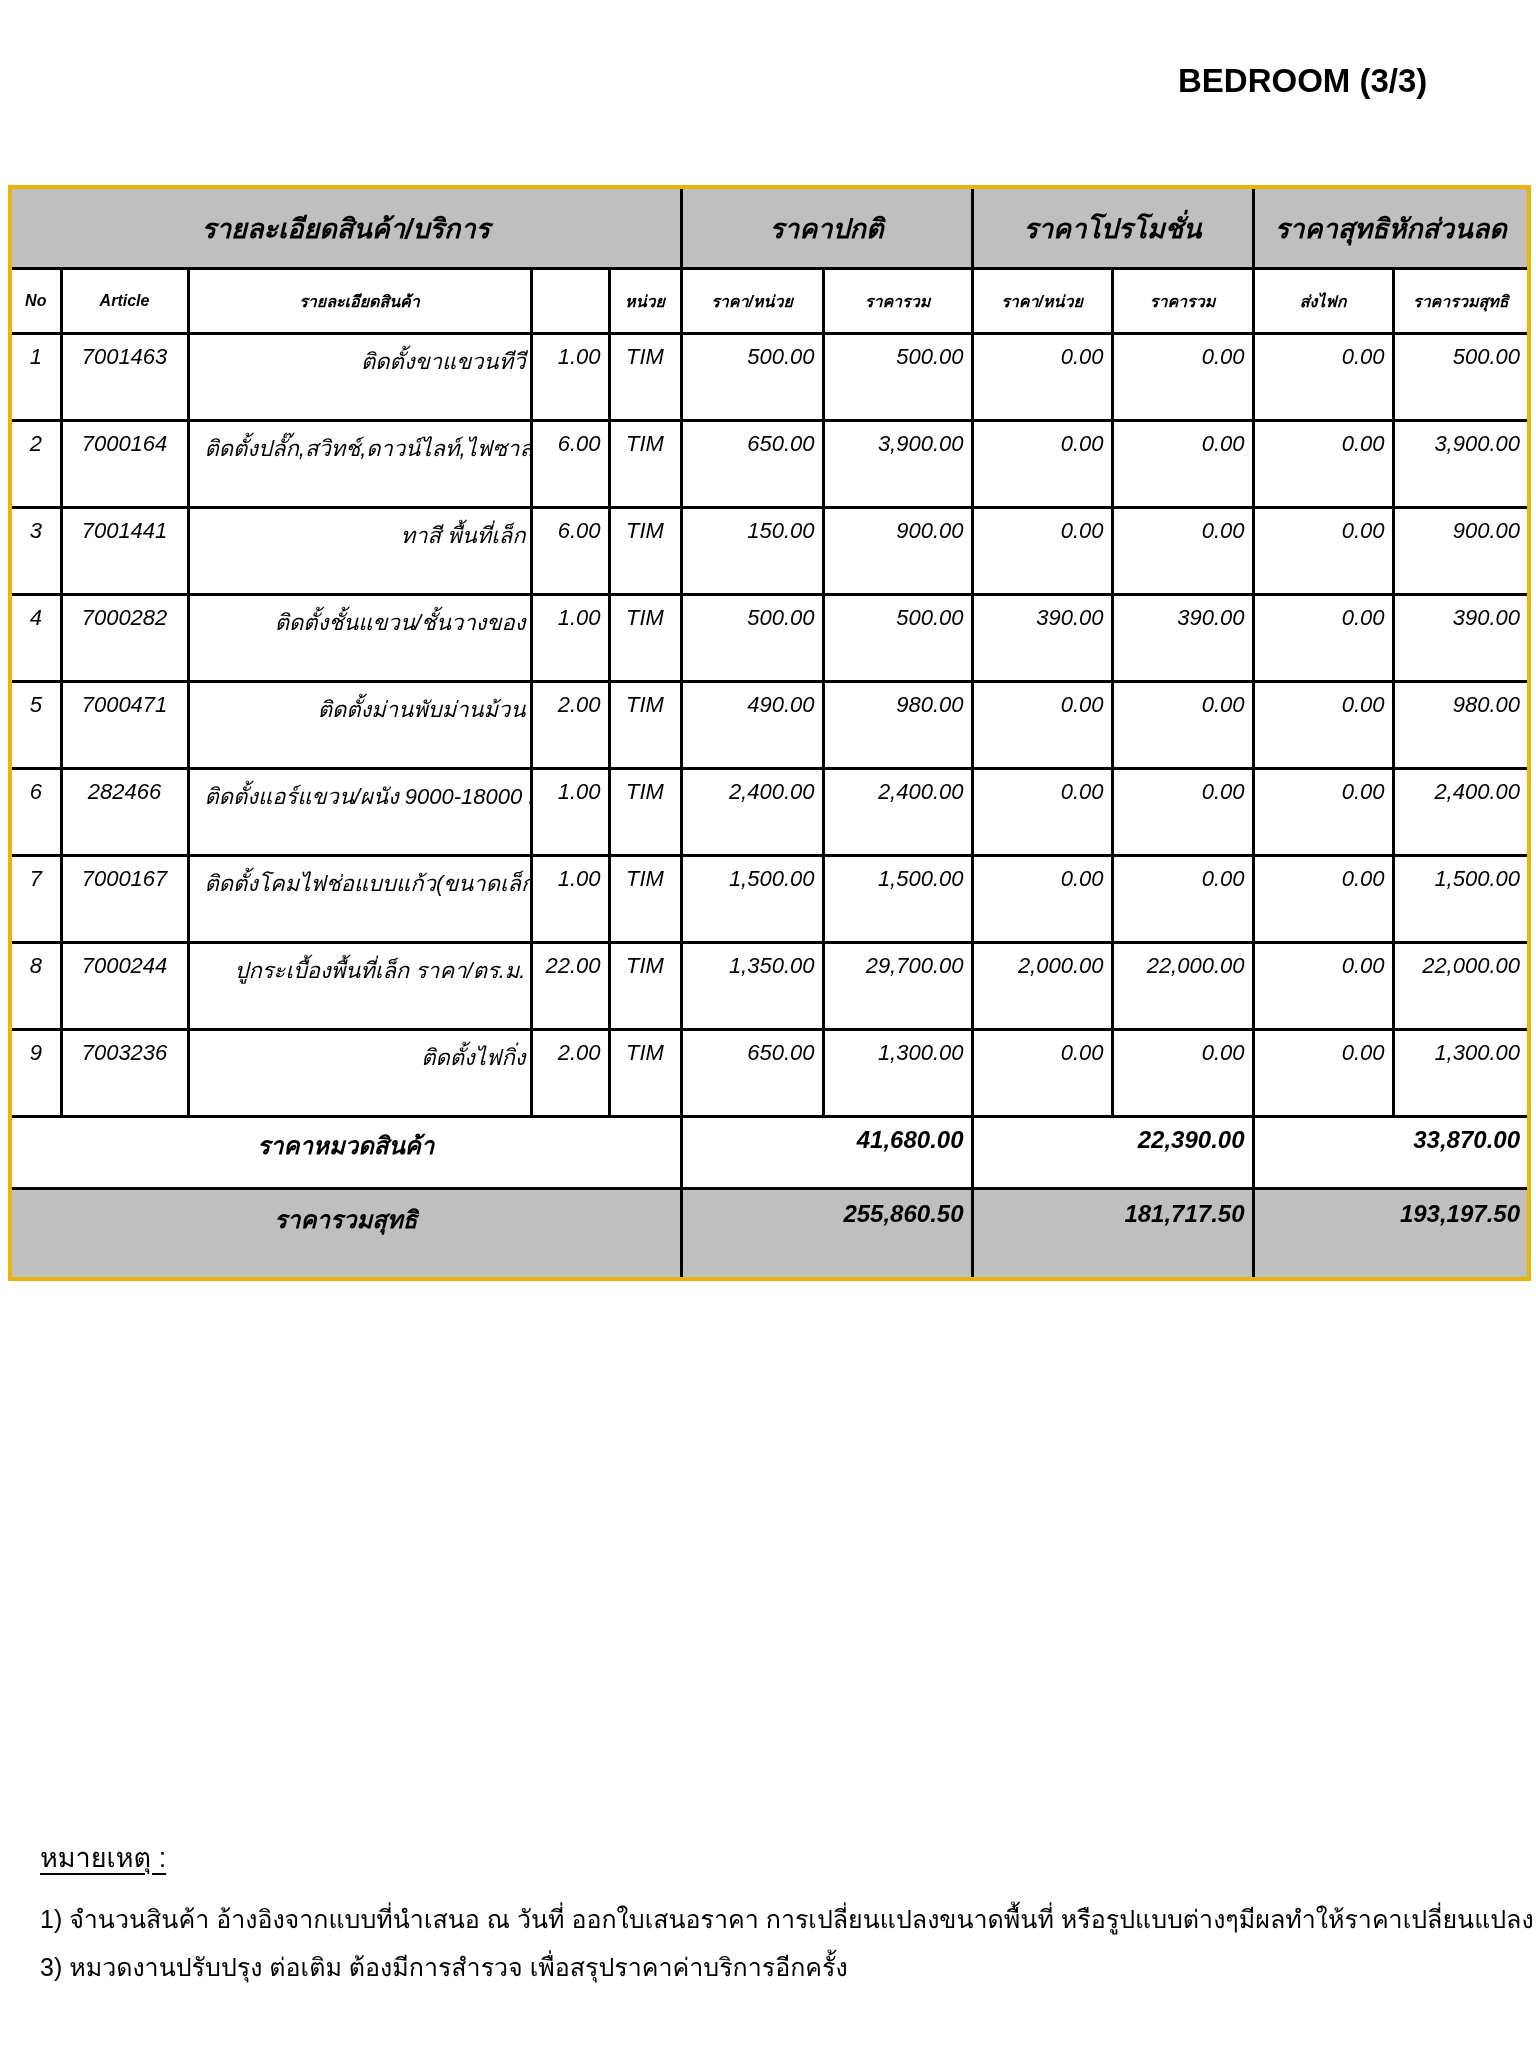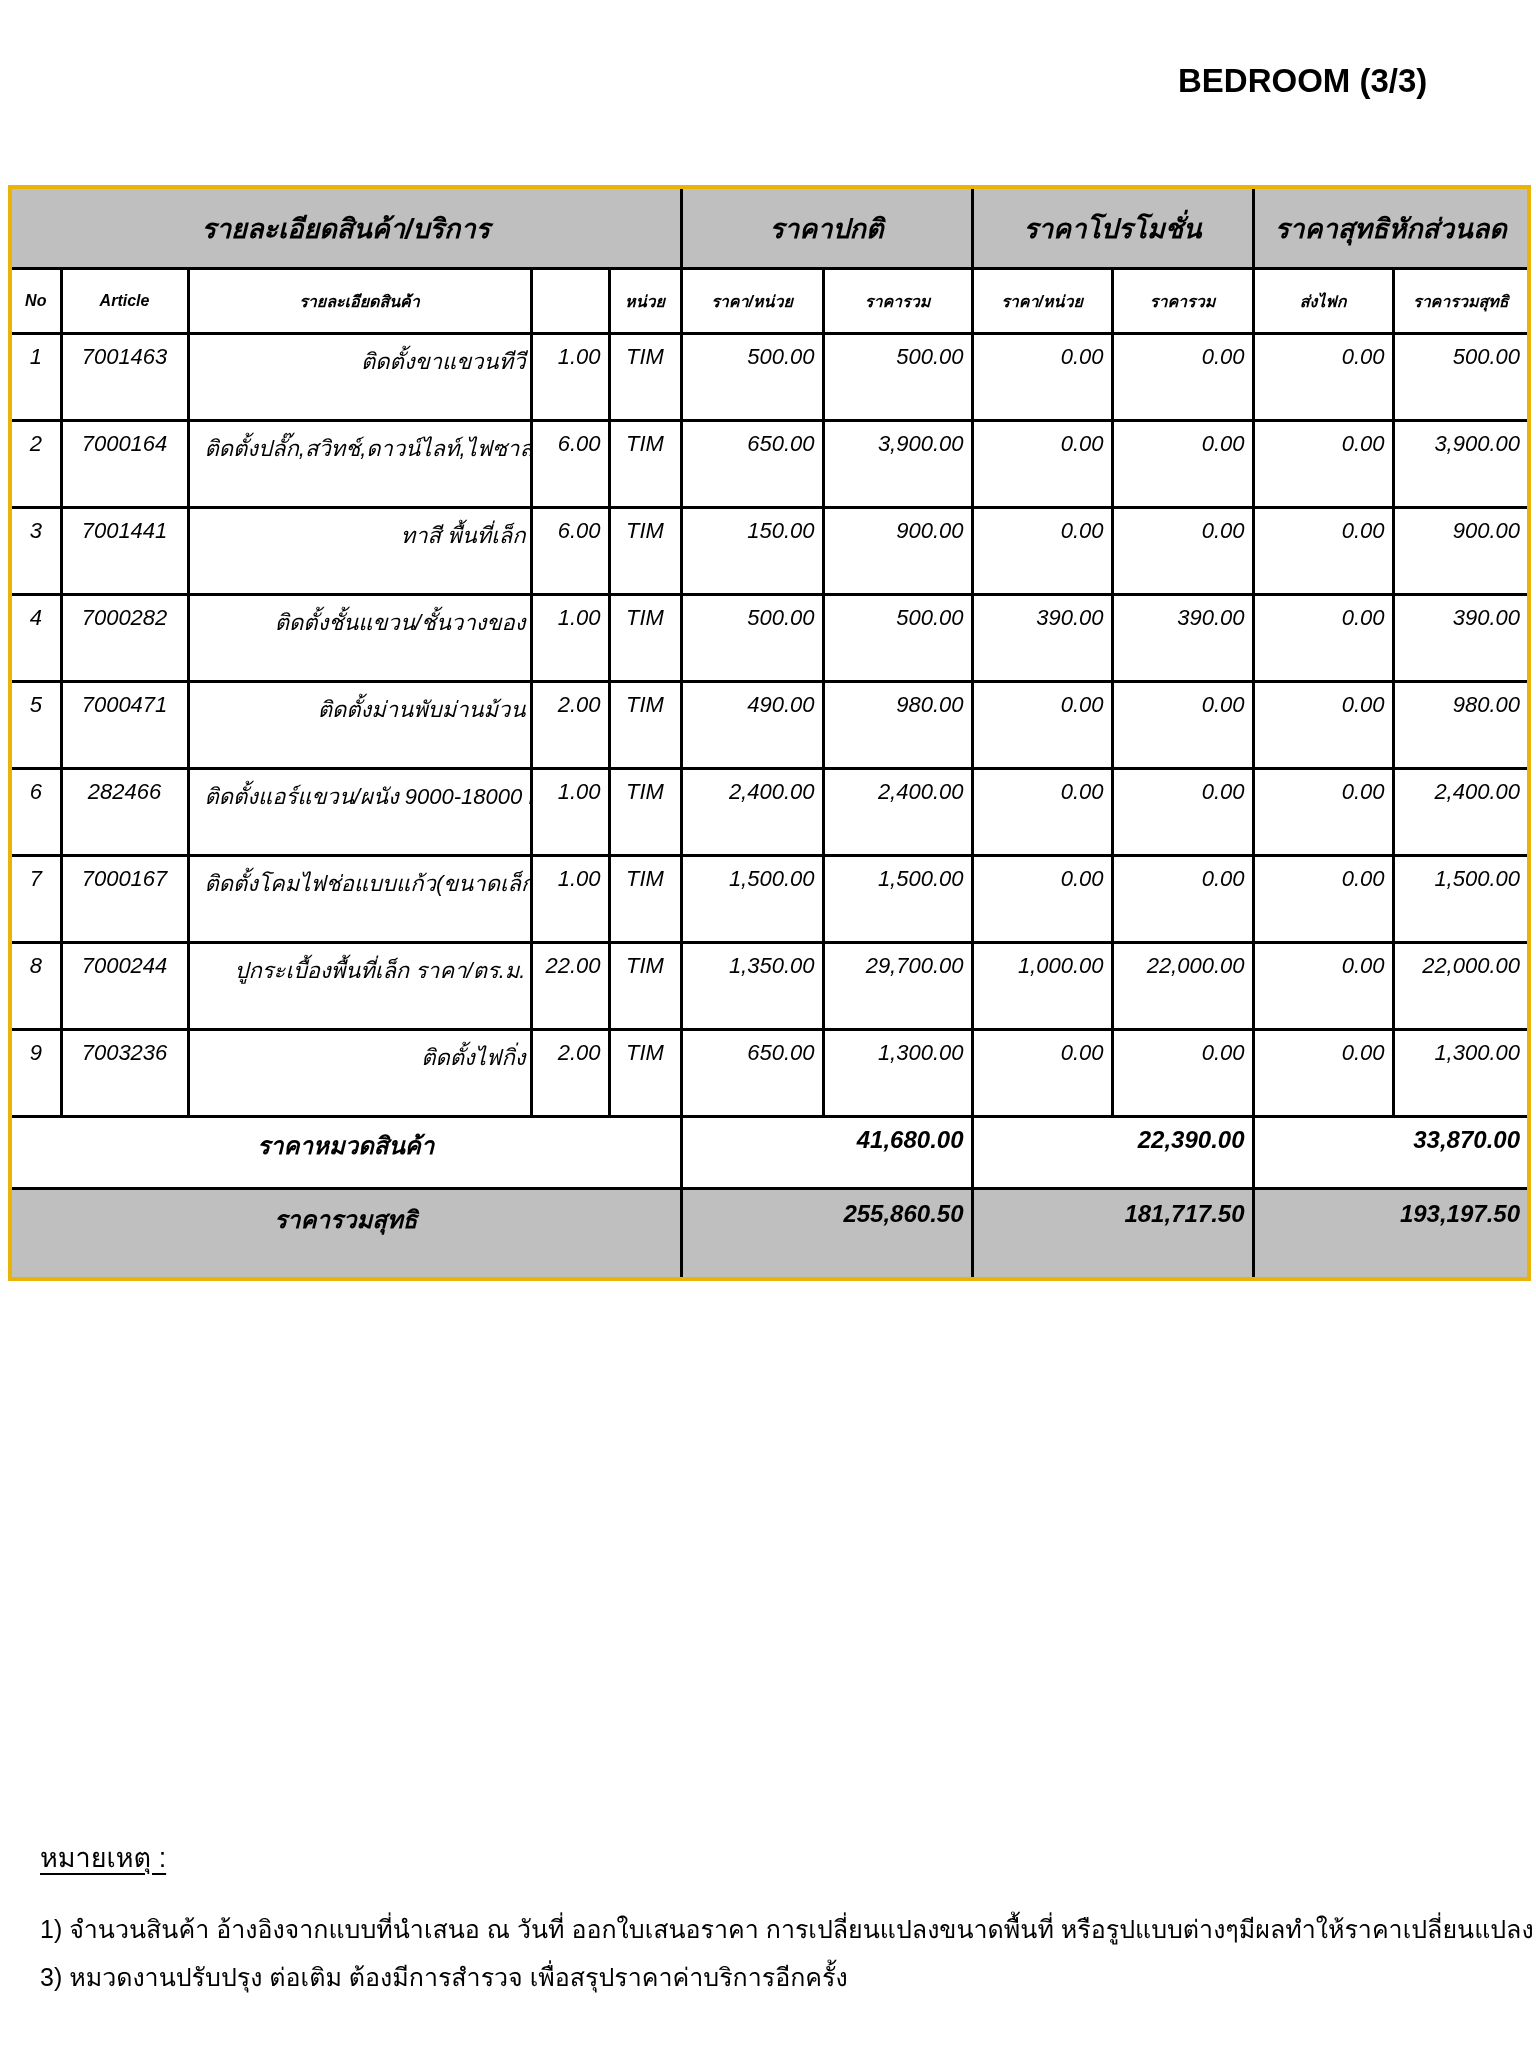--- a/index.html
+++ b/index.html
@@ -42,21 +42,21 @@
   tr.grand-row td{
     height:76px;vertical-align:top;padding-top:10px;font-size:24px;font-weight:bold;background:#bfbfbf;
   }
   td.sum-label{text-align:center;}
   td.sum-num{text-align:right;padding-right:7px;}
   .notes{
     position:absolute;left:40px;top:1836px;width:1460px;font-size:25px;
   }
   .notes-heading{
     font-size:27px;text-decoration:underline;text-underline-offset:6px;
-    display:inline-block;margin-bottom:26px;
+    display:inline-block;margin-bottom:16px;
   }
   .note-line{line-height:48px;white-space:nowrap;}
 </style>
 </head>
 <body>
 
 <div class="page-title">BEDROOM (3/3)</div>
 
 <table class="quote-table">
   <colgroup>
@@ -186,21 +186,21 @@
         <td class="c-num">1,500.00</td>
       </tr>
       <tr class="data-row">
         <td class="c-center">8</td>
         <td class="c-center">7000244</td>
         <td class="c-desc">ปูกระเบื้องพื้นที่เล็ก ราคา/ตร.ม.</td>
         <td class="c-num">22.00</td>
         <td class="c-center">TIM</td>
         <td class="c-num">1,350.00</td>
         <td class="c-num">29,700.00</td>
-        <td class="c-num">1,000.00</td>
+        <td class="c-num">2,000.00</td>
         <td class="c-num">22,000.00</td>
         <td class="c-num">0.00</td>
         <td class="c-num">22,000.00</td>
       </tr>
       <tr class="data-row">
         <td class="c-center">9</td>
         <td class="c-center">7003236</td>
         <td class="c-desc">ติดตั้งไฟกิ่ง</td>
         <td class="c-num">2.00</td>
         <td class="c-center">TIM</td>

